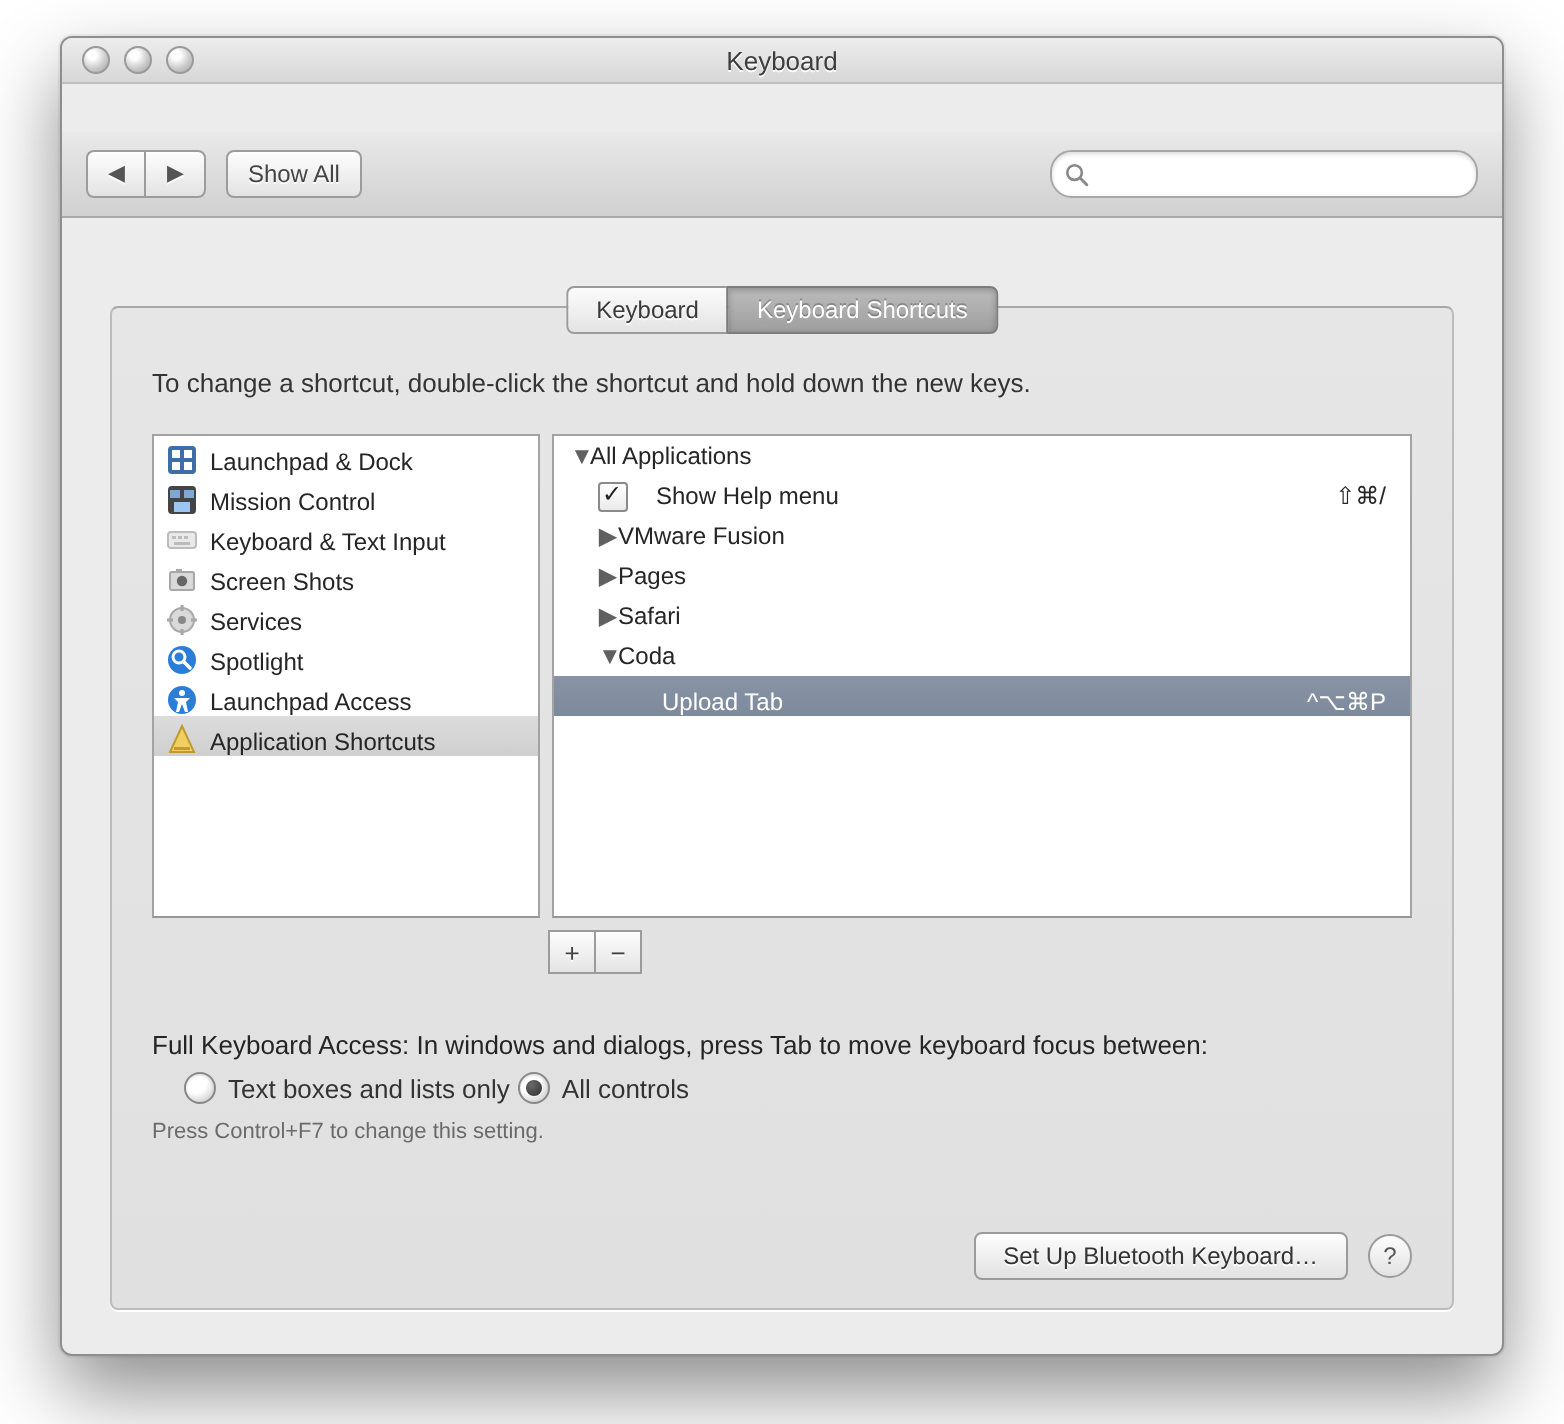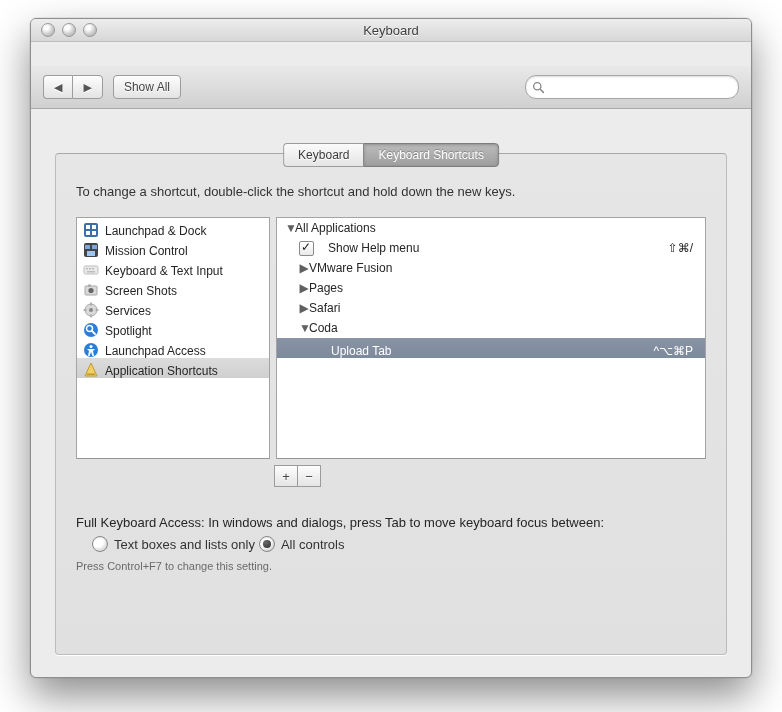--- a/index.html
+++ b/index.html
@@ -359,16 +359,20 @@
         <span class="radio"></span>
         <span>Text boxes and lists only</span>
       </div>
       <div class="radioRow">
         <span class="radio on"></span>
         <span>All controls</span>
       </div>
     </div>
     <div class="hint">Press Control+F7 to change this setting.</div>
 
+    <div class="footer">
+      <div class="bigbtn">Set Up Bluetooth Keyboard…</div>
+      <div class="help">?</div>
+    </div>
 
   </div>
 
 </div>
 
 </body></html>

